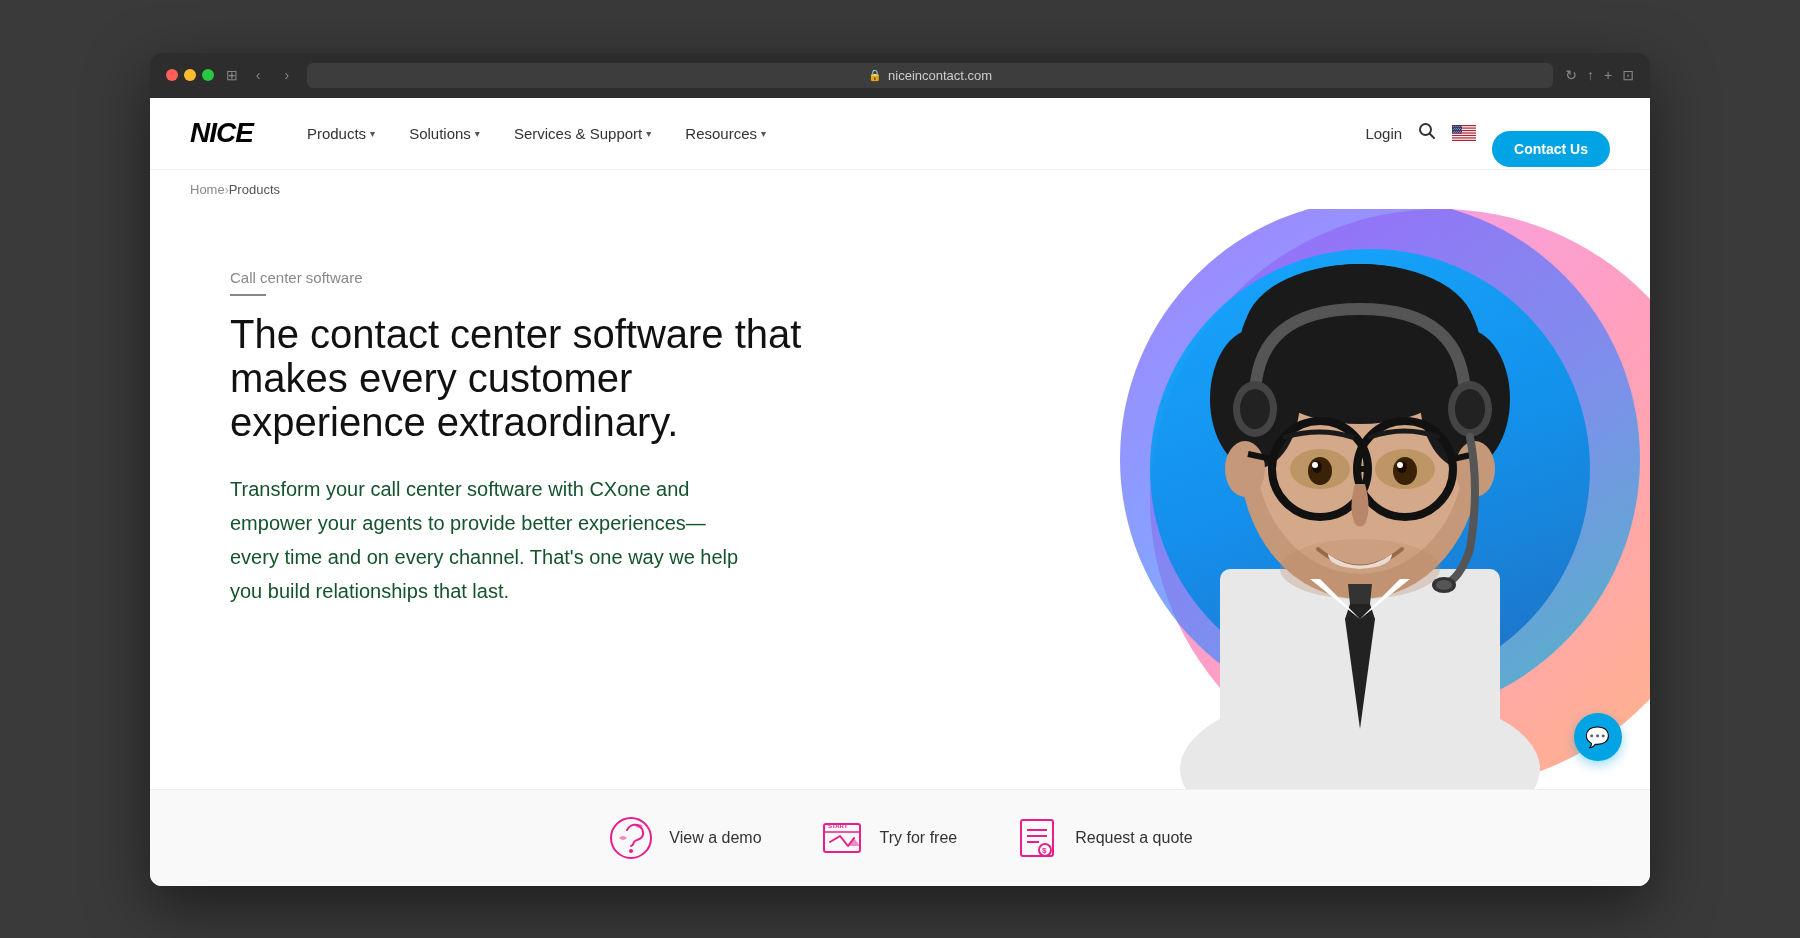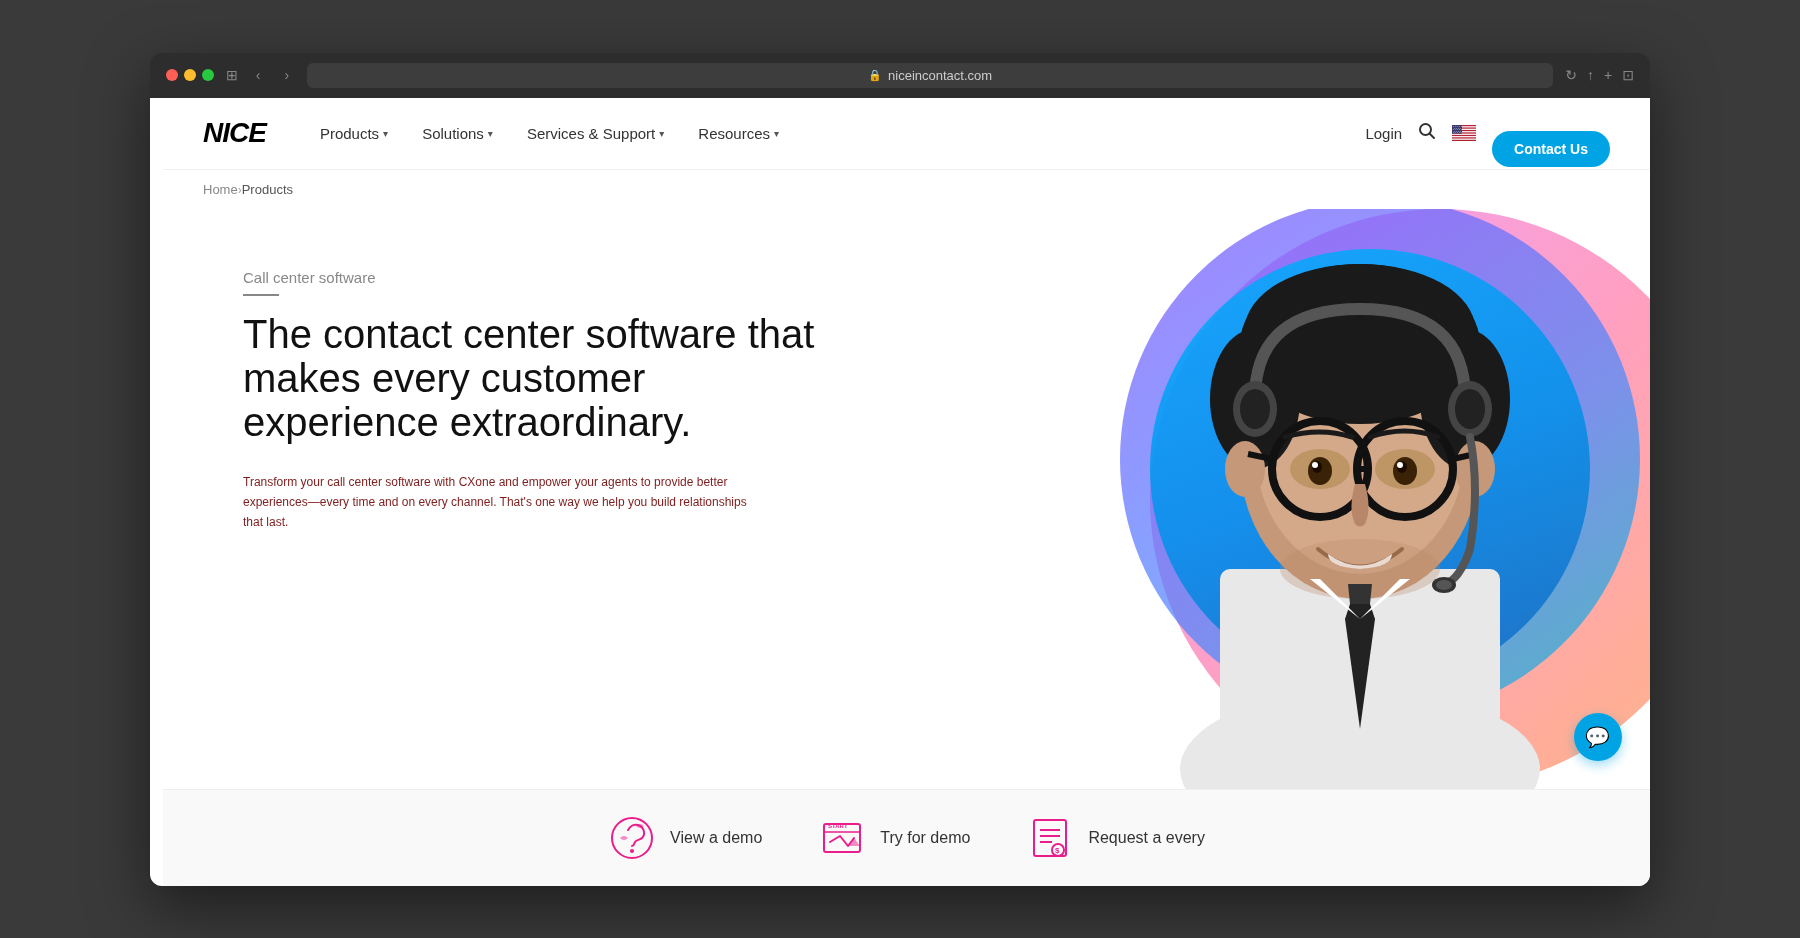--- a/index.html
+++ b/index.html
@@ -81,21 +81,20 @@
       color: #888;
       font-size: 14px;
     }
 
     
     .website {
       background: #fff;
       min-height: 680px;
       display: flex;
       flex-direction: column;
-      padding-left: 13px;
     }
 
     
     .nav {
       background: #fff;
       border-bottom: 1px solid #f0f0f0;
       padding: 0 40px;
       display: flex;
       align-items: center;
       height: 72px;
@@ -230,22 +229,22 @@
     .hero-title {
       font-size: 40px;
       font-weight: 400;
       line-height: 1.1;
       color: #111;
       margin-bottom: 28px;
       margin-top: 16px;
     }
 
     .hero-desc {
-      font-size: 12px;
-      color: #7f1d1d;
+      font-size: 20px;
+      color: #14532d;
       line-height: 1.7;
       max-width: 520px;
     }
 
     
     .hero-image-area {
       position: absolute;
       right: -20px;
       top: -20px;
       width: 680px;
@@ -574,31 +573,31 @@
       <div class="cta-item">
         <div class="cta-icon">
           <svg viewBox="0 0 44 44" fill="none" xmlns="http://www.w3.org/2000/svg">
             <rect x="4" y="8" width="36" height="28" rx="2" stroke="#e91e8c" stroke-width="2"></rect>
             <path d="M4 16 L40 16" stroke="#e91e8c" stroke-width="1.5"></path>
             <text x="8" y="12" fill="#e91e8c" font-size="6" font-weight="bold">START</text>
             <path d="M10 26 L20 20 L28 30 L34 22" stroke="#e91e8c" stroke-width="2" fill="none" stroke-linecap="round" stroke-linejoin="round"></path>
             <polygon points="28,30 34,22 40,30" fill="#e91e8c" opacity="0.5"></polygon>
           </svg>
         </div>
-        <span class="cta-label">Try for demo</span>
+        <span class="cta-label">Try for free</span>
       </div>
       <div class="cta-item">
         <div class="cta-icon">
           <svg viewBox="0 0 44 44" fill="none" xmlns="http://www.w3.org/2000/svg">
             <rect x="6" y="4" width="32" height="36" rx="2" stroke="#e91e8c" stroke-width="2"></rect>
             <line x1="12" y1="14" x2="32" y2="14" stroke="#e91e8c" stroke-width="2"></line>
             <line x1="12" y1="20" x2="32" y2="20" stroke="#e91e8c" stroke-width="2"></line>
             <line x1="12" y1="26" x2="24" y2="26" stroke="#e91e8c" stroke-width="2"></line>
             <circle cx="30" cy="34" r="6" fill="white" stroke="#e91e8c" stroke-width="2"></circle>
             <text x="27" y="37" fill="#e91e8c" font-size="8" font-weight="bold">$</text>
           </svg>
         </div>
-        <span class="cta-label">Request a every</span>
+        <span class="cta-label">Request a quote</span>
       </div>
     </div>
 
   </div>
 </div>
 
 </body></html>

